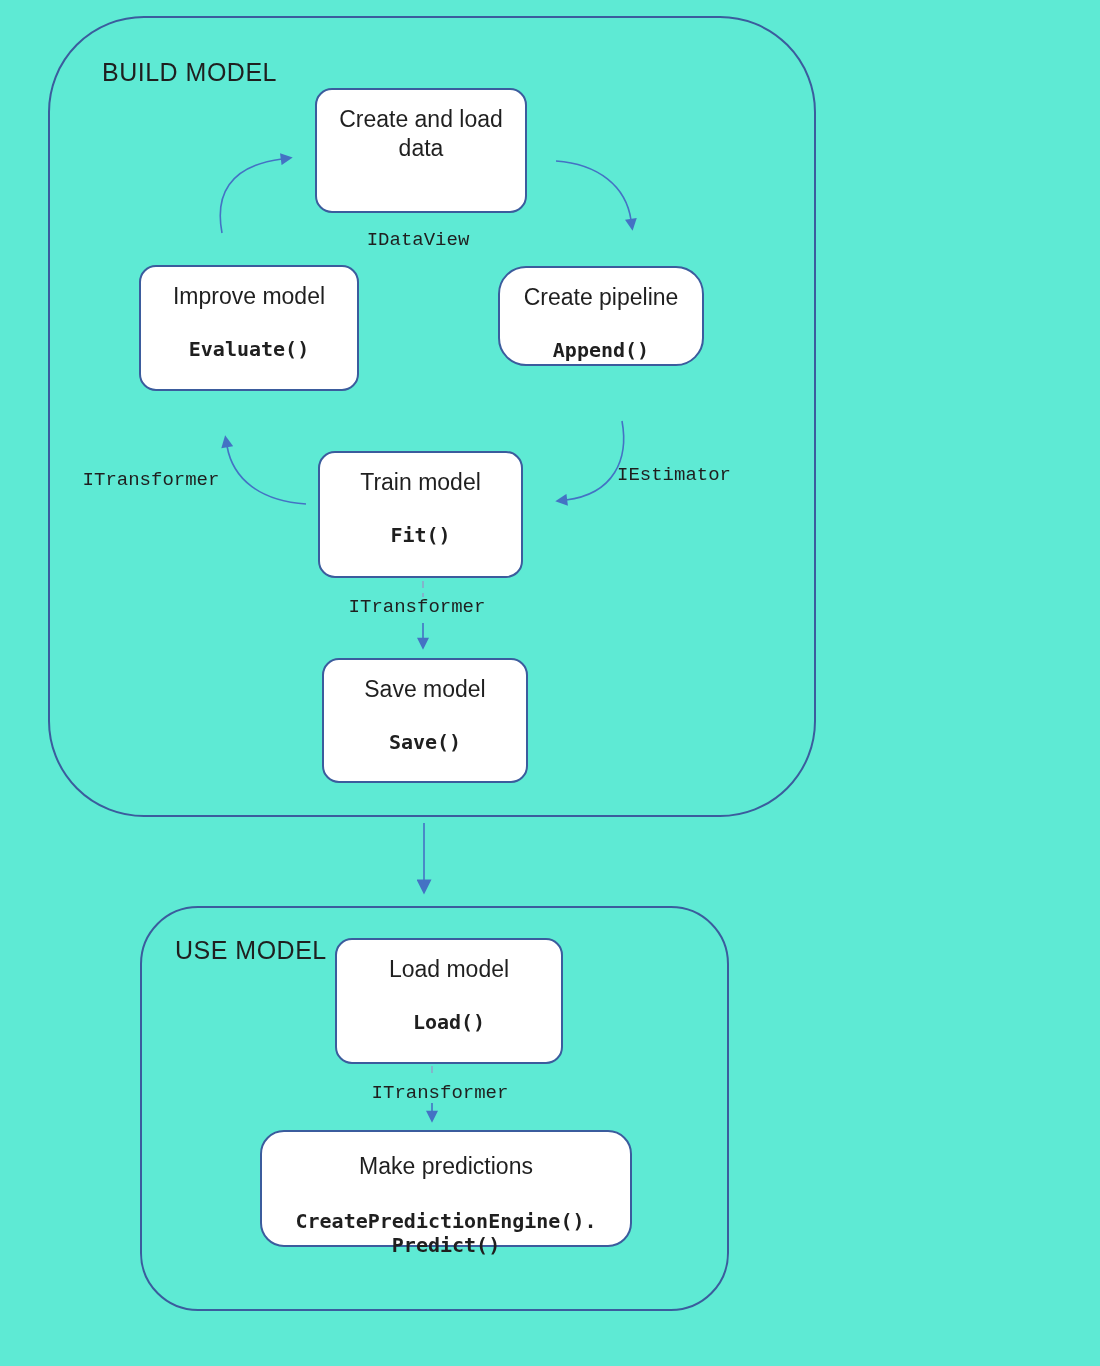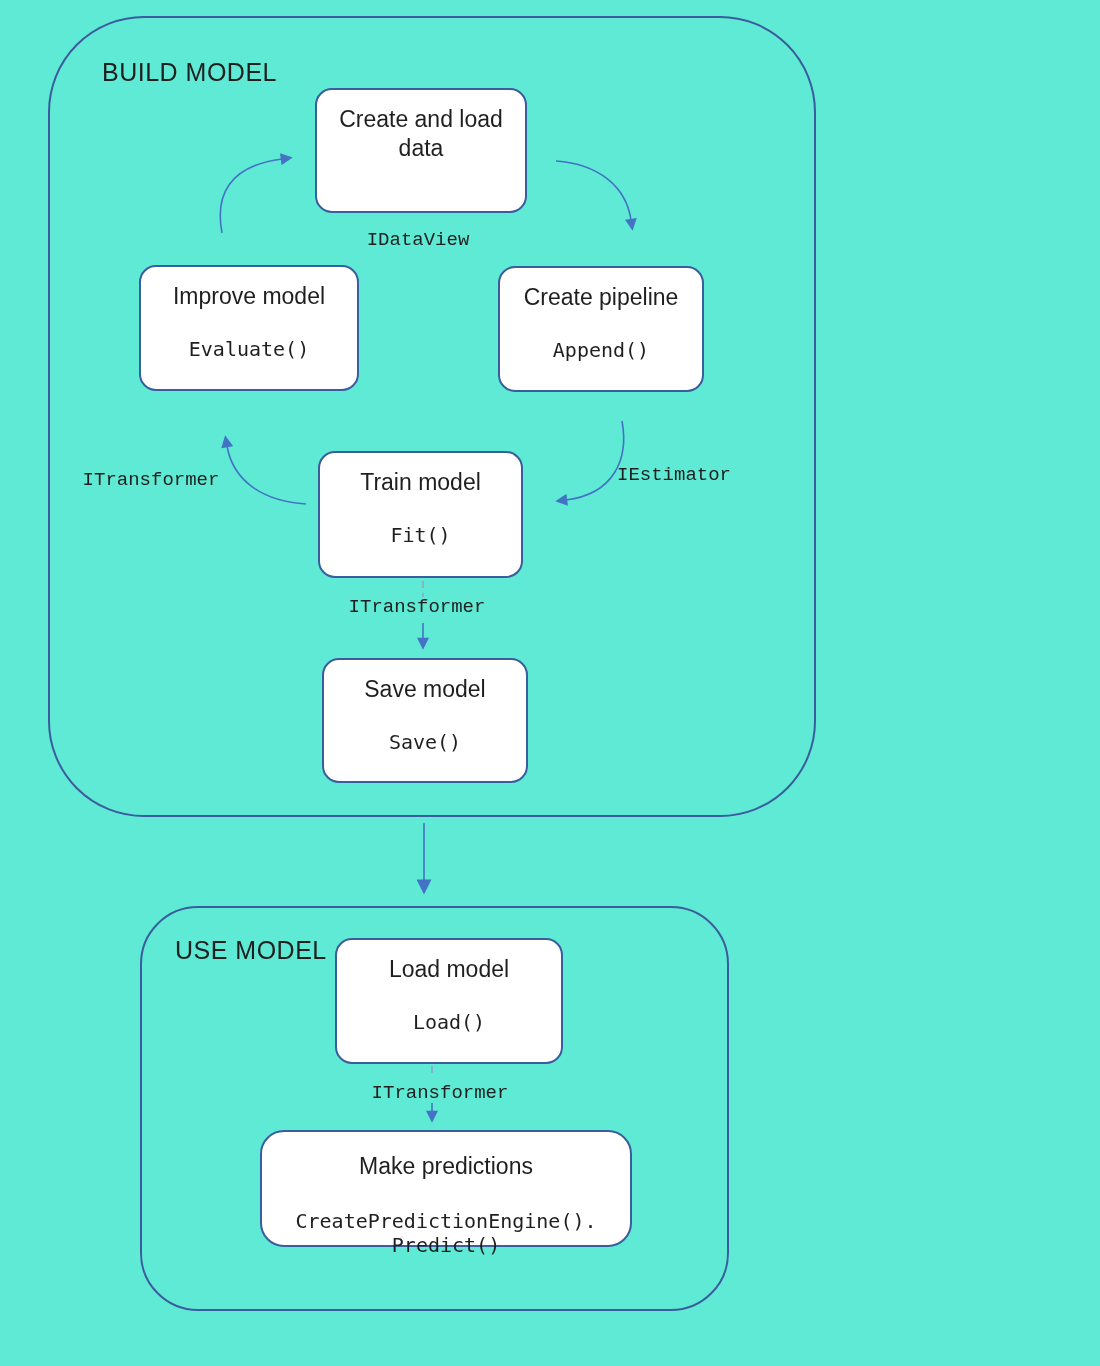--- a/index.html
+++ b/index.html
@@ -59,24 +59,25 @@
     line-height: 1.28;
     margin-top: 15px;
     padding: 0 12px;
   }
   .node-code {
     font-family: "DejaVu Sans Mono", "Liberation Mono", monospace;
     font-size: 20px;
     line-height: 1.18;
     margin-top: 27px;
     white-space: pre;
+    font-weight: bold;
   }
   .node.collect { left: 315px; top: 88px;  width: 212px; height: 125px; }
   .node.improve { left: 139px; top: 265px; width: 220px; height: 126px; }
-  .node.create  { left: 498px; top: 266px; width: 206px; height: 126px; }
+  .node.create  { left: 498px; top: 266px; width: 206px; height: 100px; border-radius: 28px; }
   .node.train   { left: 318px; top: 451px; width: 205px; height: 127px; }
   .node.save    { left: 322px; top: 658px; width: 206px; height: 125px; }
   .node.load    { left: 335px; top: 938px; width: 228px; height: 126px; }
   .node.predict { left: 260px; top: 1130px; width: 372px; height: 117px; border-radius: 24px; }
   .node.predict .node-title { margin-top: 20px; }
   .node.predict .node-code  { margin-top: 29px; }
   .edge-label {
     position: absolute;
     font-family: Liberation Mono, monospace;
     font-size: 19px;

